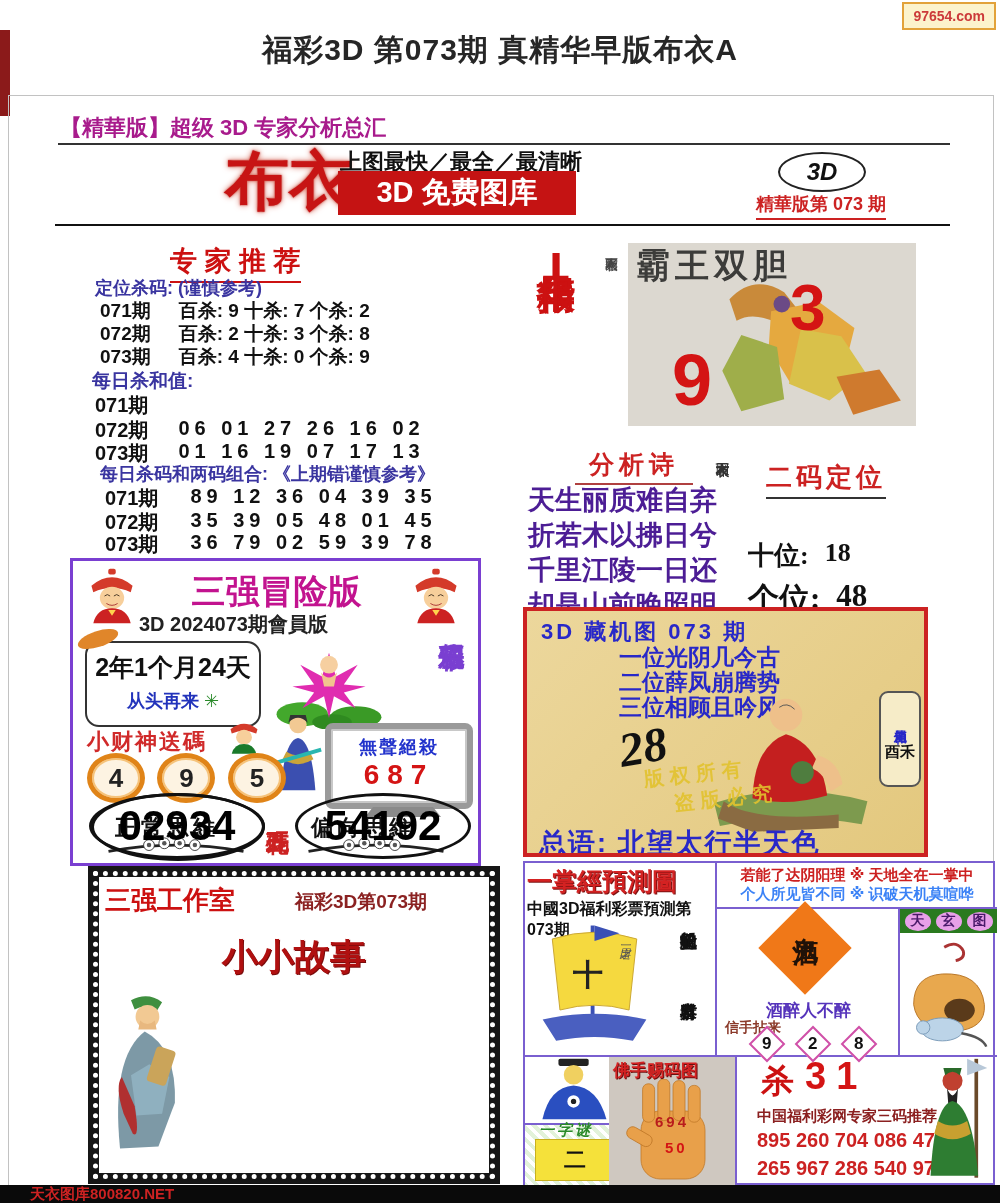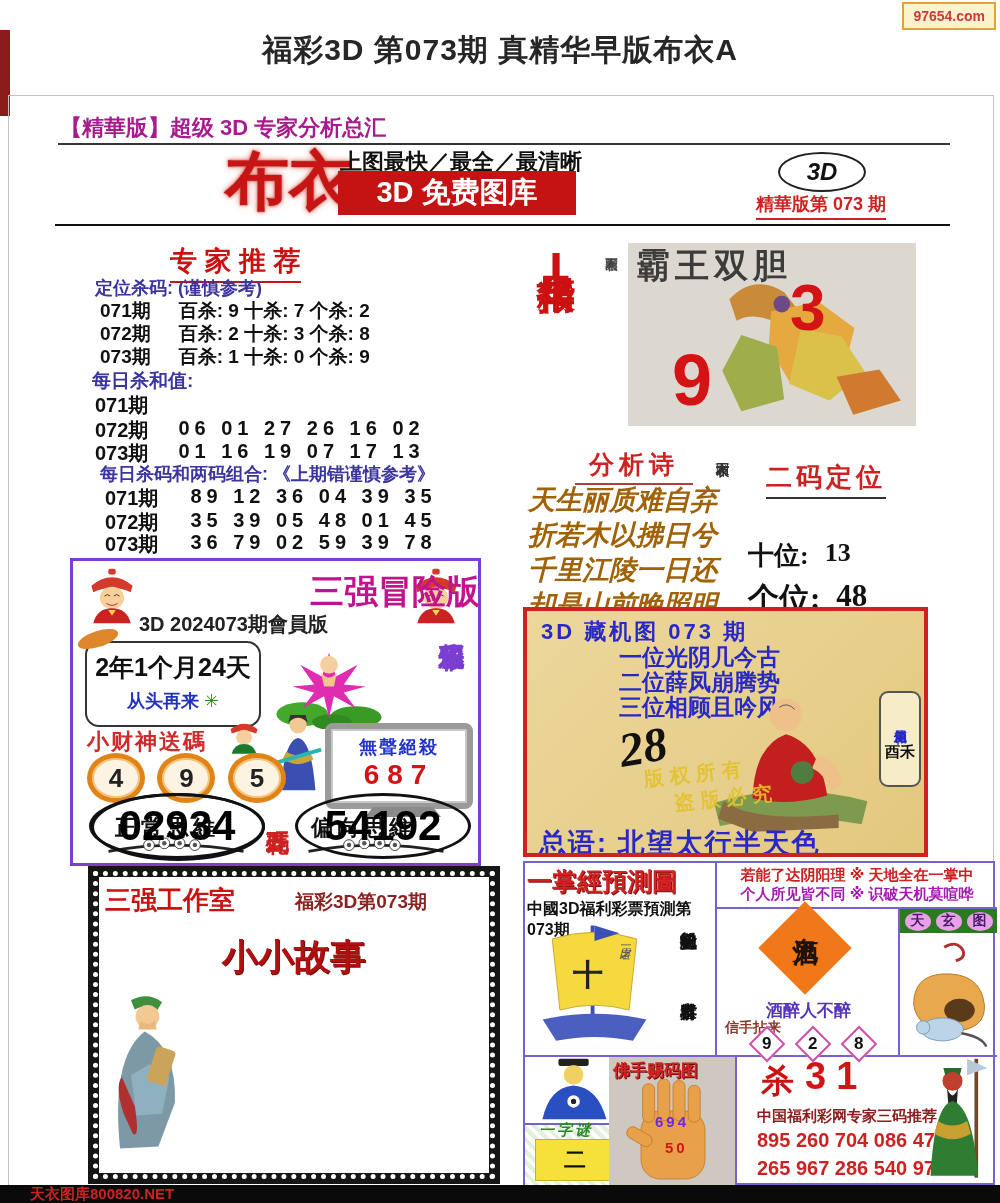--- a/index.html
+++ b/index.html
@@ -58,21 +58,21 @@
   <div class="a b" style="left:100px;top:298px;font-size:19px;display:flex;gap:28px;">
     <span>071期</span>
     <span>百杀: 9 十杀: 7 个杀: 2</span>
   </div>
   <div class="a b" style="left:100px;top:321px;font-size:19px;display:flex;gap:28px;">
     <span>072期</span>
     <span>百杀: 2 十杀: 3 个杀: 8</span>
   </div>
   <div class="a b" style="left:100px;top:344px;font-size:19px;display:flex;gap:28px;">
     <span>073期</span>
-    <span>百杀: 1 十杀: 0 个杀: 9</span>
+    <span>百杀: 4 十杀: 0 个杀: 9</span>
   </div>
 
   <div class="a b" style="left:92px;top:368px;font-size:19px;color:#3a35a0;">每日杀和值:</div>
   <div class="a b" style="left:95px;top:392px;font-size:20px;display:flex;gap:30px;">
     <span>071期</span>
   </div>
   <div class="a b" style="left:95px;top:417px;font-size:20px;display:flex;gap:30px;">
     <span>072期</span>
     <span style="letter-spacing:5px;">06 01 27 26 16 02</span>
   </div>
@@ -173,21 +173,21 @@
       <svg width="62" height="58" viewBox="0 0 60 62">
           <path d="M8 20 Q30 2 52 20 L50 27 Q30 18 10 27 Z" fill="#d43a2a"></path>
           <rect x="26" y="2" width="8" height="6" rx="2" fill="#d43a2a"></rect>
           <ellipse cx="30" cy="33" rx="13" ry="12" fill="#f7cf9b"></ellipse>
           <path d="M22 31 q3 -3 6 0 M32 31 q3 -3 6 0" stroke="#432" fill="none"></path>
           <path d="M24 39 q6 4 12 0" stroke="#a33" fill="none"></path>
           <path d="M10 60 Q14 44 30 44 Q46 44 50 60 Z" fill="#cc2222"></path>
           <path d="M26 46 l4 6 4 -6 Z" fill="#ffd34d"></path>
         </svg>
     </span>
-    <div class="a b" style="left:0;top:8px;width:407px;text-align:right;font-size:34px;color:#c2138f;">三强冒险版</div>
+    <div class="a b" style="left:0;top:8px;width:407px;text-align:center;font-size:34px;color:#c2138f;">三强冒险版</div>
     <div class="a b" style="left:0;top:50px;width:321px;text-align:center;font-size:20px;color:#222;">3D 2024073期會員版</div>
 
     <div class="a" style="left:12px;top:80px;width:172px;height:82px;border:2px solid #333;border-radius:14px;background:#fff;">
       <div class="a b" style="left:0;top:8px;width:172px;text-align:center;font-size:25px;color:#111;">2年1个月24天</div>
       <div class="a b" style="left:0;top:46px;width:172px;text-align:center;font-size:18px;color:#2233bb;">
         <span>从头再来</span>
         <span style="color:#2a8a2a;">✳</span>
       </div>
     </div>
     <div class="a" style="left:4px;top:70px;width:42px;height:16px;background:#e0862a;border-radius:50%;transform:rotate(-18deg);"></div>
@@ -314,32 +314,32 @@
           <path d="M150 95 l36 -6 18 26 -40 12 Z" fill="#cf7a2e"></path>
           <circle cx="104" cy="34" r="7" fill="#6b4a86"></circle>
         </svg>
     </span>
     <div class="a b" style="left:8px;top:0;font-size:34px;letter-spacing:5px;color:#3c3c3a;">霸王双胆</div>
     <div class="a b" style="left:162px;top:28px;font-size:64px;color:#d41414;">3</div>
     <div class="a b" style="left:44px;top:96px;font-size:72px;color:#d41414;">9</div>
   </div>
 
   <div class="a b" style="left:575px;top:448px;font-size:25px;letter-spacing:5px;color:#cc2222;border-bottom:2px solid #b04040;padding:0 14px 2px;">分析诗</div>
-  <div class="a b serif" style="left:528px;top:483px;font-size:27px;line-height:35px;color:#a16207;font-style:italic;">
+  <div class="a b serif" style="left:528px;top:483px;font-size:27px;line-height:35px;color:#4c1d95;">
     <div>天生丽质难自弃</div>
     <div>折若木以拂日兮</div>
     <div>千里江陵一日还</div>
     <div>却是山前晚照明</div>
   </div>
   <div class="a vert" style="left:714px;top:452px;height:168px;font-size:14px;color:#333;">布衣天布衣天下网</div>
 
   <div class="a b" style="left:766px;top:460px;font-size:26px;letter-spacing:4px;color:#cc2222;border-bottom:2px solid #333;padding-bottom:2px;">二码定位</div>
   <div class="a b serif" style="left:748px;top:538px;font-size:26px;display:flex;gap:16px;">
     <span>十位:</span>
-    <span>13</span>
+    <span>18</span>
   </div>
   <div class="a b serif" style="left:748px;top:578px;font-size:31px;display:flex;gap:16px;">
     <span>个位:</span>
     <span>48</span>
   </div>
 
   <div class="a" style="left:523px;top:607px;width:405px;height:250px;border:4px solid #cc2222;box-sizing:border-box;background:linear-gradient(135deg,#ecd79c,#e3c87e);overflow:hidden;">
     <div class="a b" style="left:14px;top:6px;font-size:22px;letter-spacing:3px;color:#2828c8;">3D 藏机图 073 期</div>
     <div class="a b serif" style="left:92px;top:34px;font-size:23px;line-height:25px;color:#2828c8;">
       <div>一位光阴几今古</div>
@@ -383,21 +383,21 @@
           </svg>
       </span>
       <div class="a b" style="left:48px;top:92px;font-size:30px;color:#222;">十</div>
       <div class="a vert serif" style="left:92px;top:76px;height:70px;font-size:11px;color:#555;font-style:italic;">一字之田</div>
       <div class="a b vert" style="left:152px;top:56px;height:66px;font-size:17px;color:#111;">宝船扬帆</div>
       <div class="a b vert" style="left:152px;top:126px;height:66px;font-size:17px;color:#111;">恭喜发财</div>
     </div>
 
     <div class="a" style="left:192px;top:0;width:280px;height:46px;border-bottom:2px solid #7a5fd0;box-sizing:border-box;text-align:center;">
       <div class="b" style="font-size:15px;color:#cc2020;margin-top:3px;">若能了达阴阳理 ※ 天地全在一掌中</div>
-      <div class="b" style="font-size:15px;color:#a21caf;">个人所见皆不同 ※ 识破天机莫喧哗</div>
+      <div class="b" style="font-size:15px;color:#3b82f6;">个人所见皆不同 ※ 识破天机莫喧哗</div>
     </div>
 
     <div class="a" style="left:192px;top:46px;width:183px;height:148px;border-right:2px solid #7a5fd0;border-bottom:2px solid #7a5fd0;box-sizing:border-box;">
       <div class="a" style="left:55px;top:6px;width:66px;height:66px;background:#f07818;transform:rotate(45deg);display:flex;align-items:center;justify-content:center;">
         <span class="b serif vert" style="transform:rotate(-45deg);font-size:26px;color:#201208;height:62px;">酒鬼</span>
       </div>
       <div class="a b" style="left:0;top:90px;width:183px;text-align:center;font-size:17px;color:#5533bb;">酒醉人不醉</div>
       <div class="a b" style="left:8px;top:110px;font-size:14px;color:#8b3a2a;">信手拈来</div>
       <div class="a" style="left:16px;top:122px;width:160px;text-align:center;">
         <span class="num-diamond">
@@ -456,21 +456,21 @@
             <g fill="#e8a04a" stroke="#c07828">
               <rect x="20" y="40" width="80" height="85" rx="24"></rect>
               <rect x="22" y="6" width="15" height="48" rx="7"></rect>
               <rect x="41" y="0" width="15" height="52" rx="7"></rect>
               <rect x="60" y="2" width="15" height="50" rx="7"></rect>
               <rect x="79" y="8" width="15" height="46" rx="7"></rect>
               <rect x="2" y="60" width="34" height="15" rx="7" transform="rotate(30 10 68)"></rect>
             </g>
           </svg>
       </span>
-      <div class="a b" style="left:46px;top:56px;font-size:15px;color:#6d28d9;letter-spacing:3px;">694</div>
+      <div class="a b" style="left:46px;top:56px;font-size:15px;color:#b91c1c;letter-spacing:3px;">694</div>
       <div class="a b" style="left:56px;top:82px;font-size:15px;color:#d41414;letter-spacing:3px;">50</div>
     </div>
 
     <div class="a" style="left:228px;top:194px;width:244px;height:130px;box-sizing:border-box;">
       <span class="a b" style="left:8px;top:2px;font-size:33px;color:#cc1111;">杀</span>
       <span class="a b" style="left:52px;top:-2px;font-size:38px;color:#d41414;letter-spacing:10px;">31</span>
       <div class="a b" style="left:4px;top:50px;font-size:15px;color:#8b2020;">中国福利彩网专家三码推荐</div>
       <div class="a b" style="left:4px;top:72px;font-size:20px;color:#cc2222;">895 260 704 086 472</div>
       <div class="a b" style="left:4px;top:100px;font-size:20px;color:#cc2222;">265 967 286 540 972</div>
       <span class="a" style="left:168px;top:0;">

